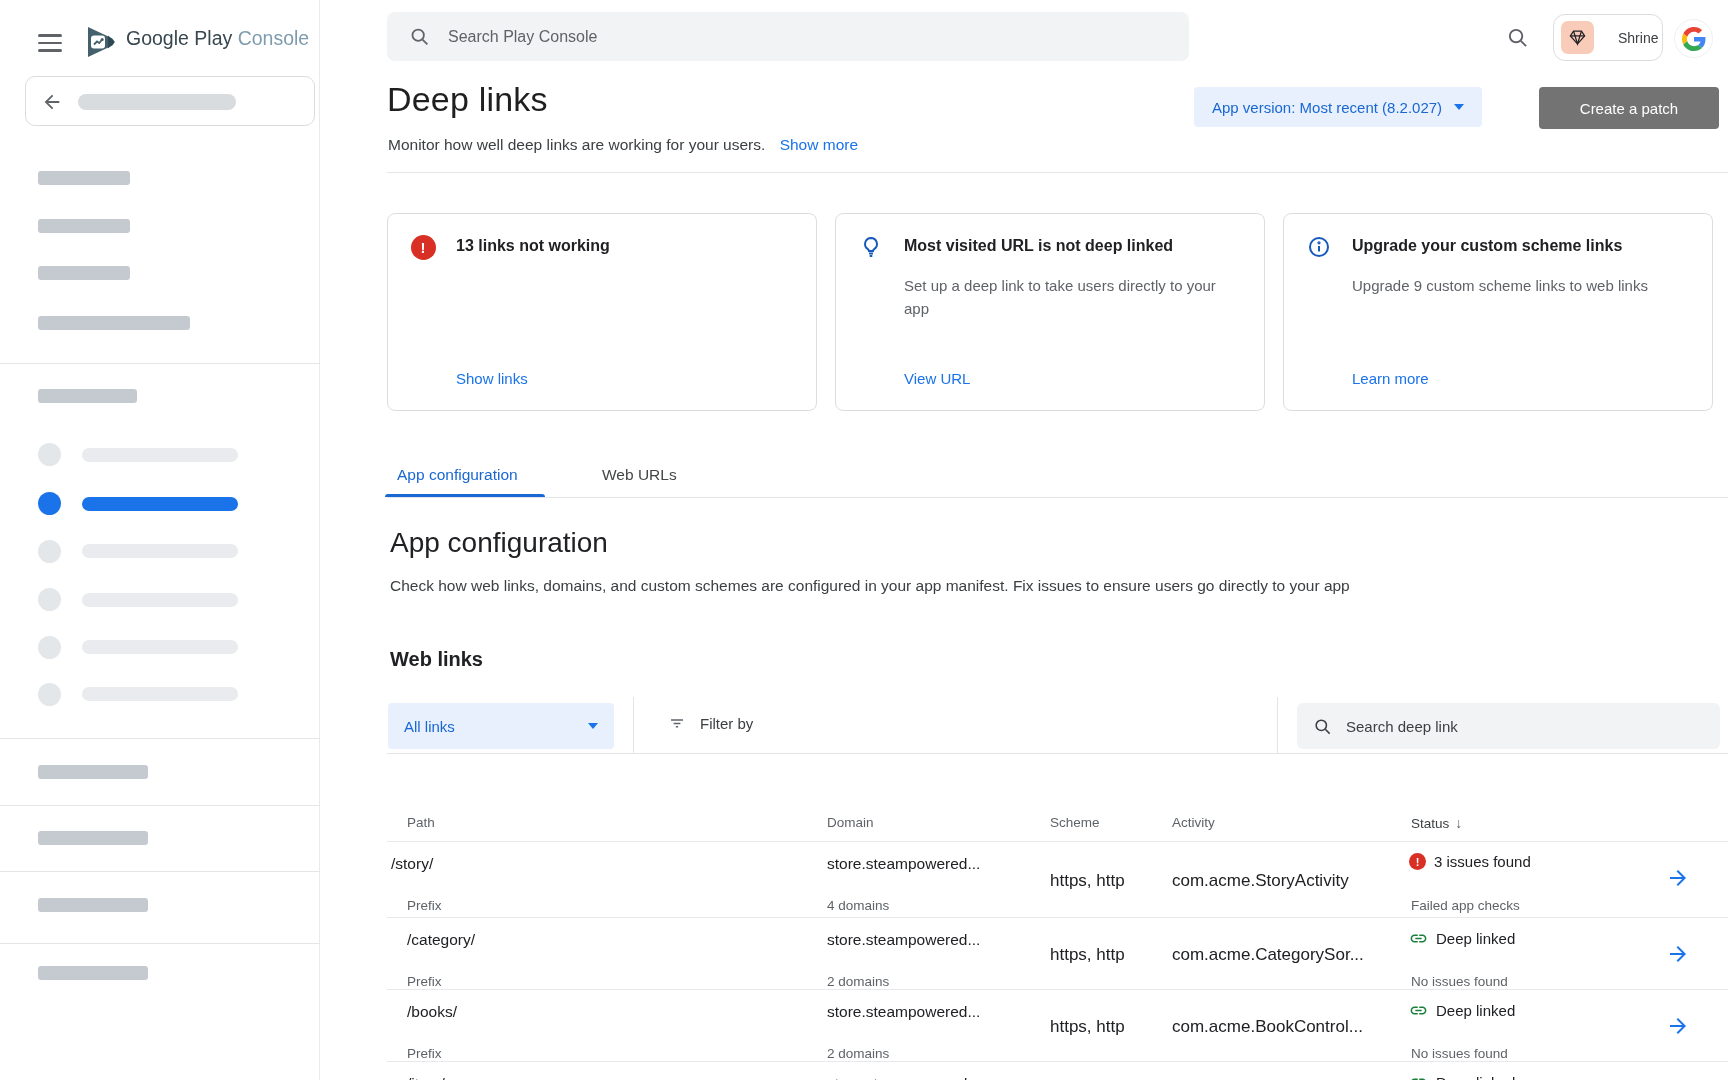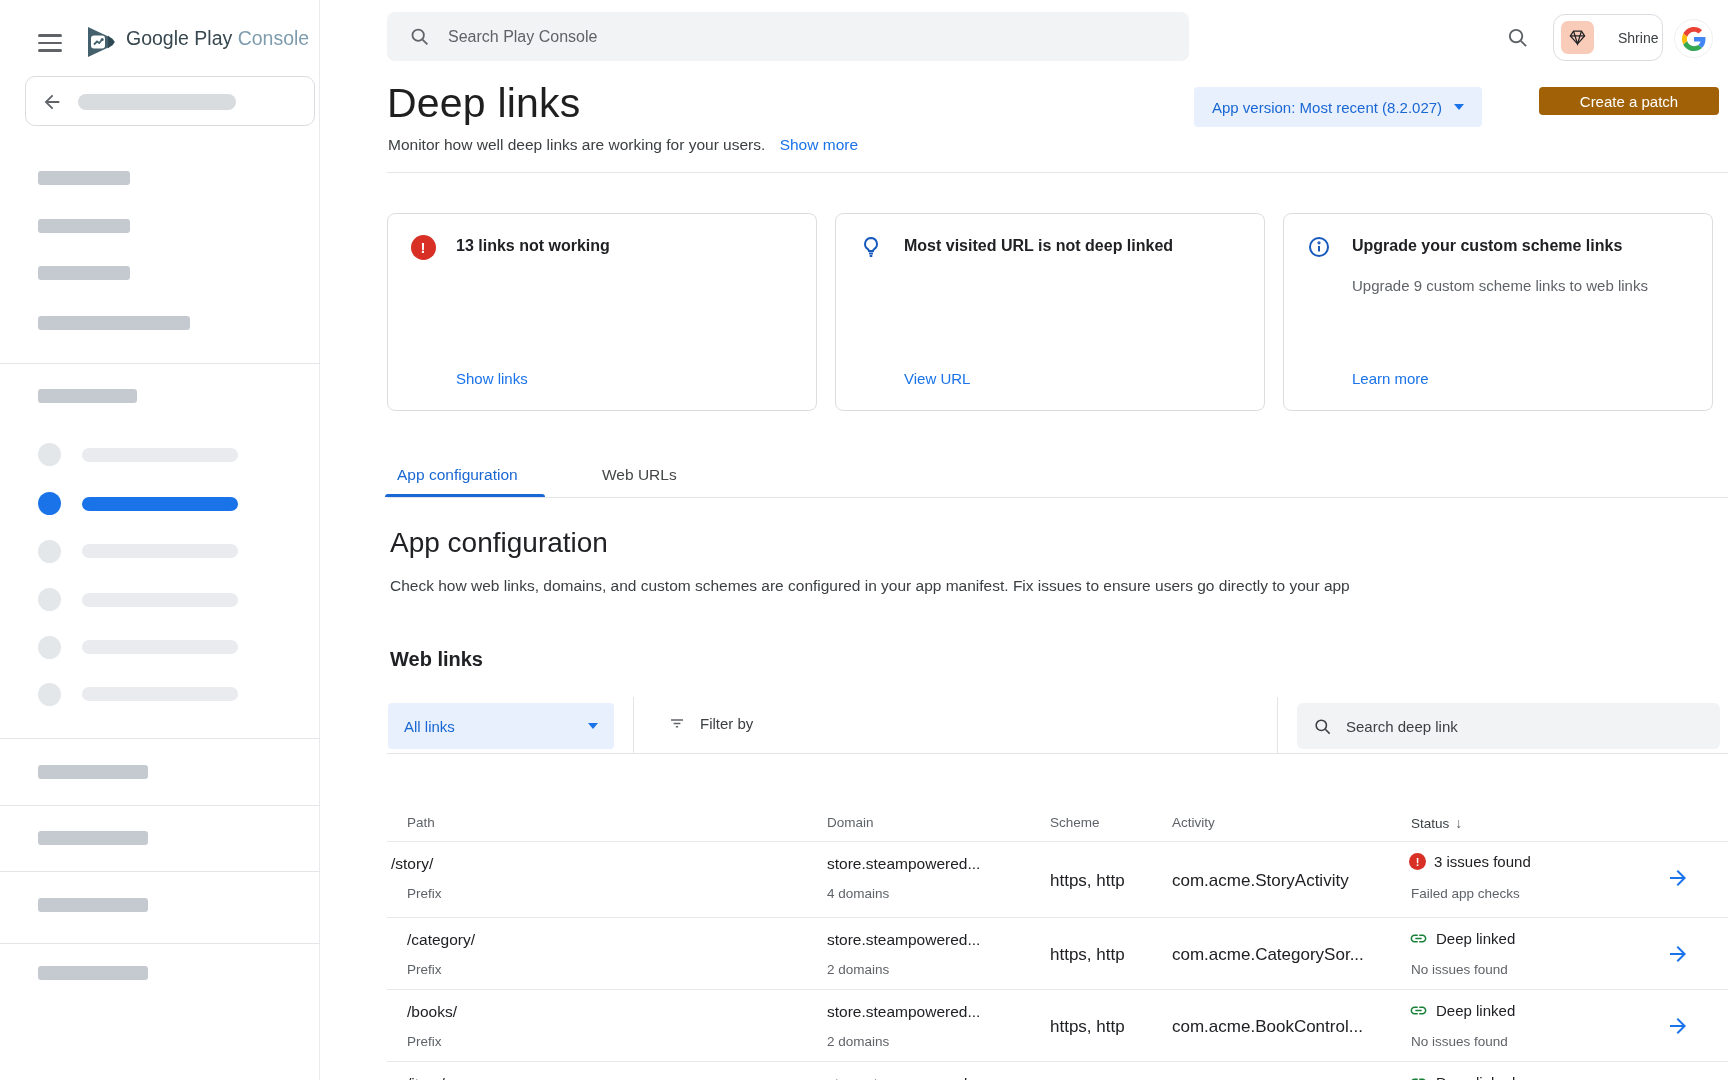--- a/index.html
+++ b/index.html
@@ -25,28 +25,28 @@
   #top-search span { margin-left:18px; font-size:16px; color:#5f6368; }
   #app-chip { position:absolute; left:1553px; top:14px; width:110px; height:47px; background:#fff;
     border:1px solid #dadce0; border-radius:12px; display:flex; align-items:center; padding-left:7px; }
   #app-chip .tile { width:33px; height:33px; border-radius:7px; background:#f8ccb8;
     display:flex; align-items:center; justify-content:center; }
   #app-chip .lbl { margin-left:24px; font-size:14px; color:#3c4043;text-align:center; }
   #g-badge { position:absolute; left:1674px; top:19px; width:39px; height:39px; border-radius:50%;
     background:#fff; border:1px solid #eef0f2; display:flex; align-items:center; justify-content:center; }
 
   
-  #page-title { position:absolute; left:387px; top:80px; font-size:41px; font-weight:500; color:#1f1f1f; letter-spacing:.2px; }
+  #page-title { position:absolute; left:387px; top:80px; font-size:34px; font-weight:500; color:#1f1f1f; letter-spacing:.2px; }
   #subtitle { position:absolute; left:388px; top:136px; font-size:15.5px; color:#3c4043; }
   #subtitle a { color:#1a73e8; text-decoration:none; font-weight:500; margin-left:10px; }
   #version-chip { position:absolute; left:1194px; top:87px; height:40px; background:#e8f0fe; border-radius:4px;
     display:flex; align-items:center; padding:0 18px; font-size:15px; font-weight:500; color:#1967d2; cursor:pointer; }
   .caret-down { width:0; height:0; border-left:5px solid transparent; border-right:5px solid transparent;
     border-top:6px solid #1a73e8; margin-left:12px; }
-  #create-patch { position:absolute; left:1539px; top:87px; width:180px; height:28px; background:#a16207;
+  #create-patch { position:absolute; left:1539px; top:87px; width:180px; height:42px; background:#737373;
     border:none; border-radius:4px; color:#fff; font-size:15px; font-weight:500; font-family:inherit; cursor:pointer; }
   .hdivider { position:absolute; height:1px; background:#e3e6e9; }
 
   
   .card { position:absolute; top:213px; width:430px; height:198px; border:1px solid #dadce0; border-radius:8px; background:#fff; }
   .card .icon-slot { position:absolute; left:22px; top:20px; width:26px; height:26px; display:flex; align-items:center; justify-content:center; }
   .card h3 { position:absolute; left:68px; top:23px; font-size:16px; font-weight:700; color:#202124; }
   .card p { position:absolute; left:68px; top:60px; width:316px; font-size:15px; line-height:23px; color:#5f6368; }
   .card .card-link { position:absolute; left:68px; top:156px; font-size:15px; font-weight:500; color:#1a73e8; text-decoration:none; }
   .err-badge { width:25px; height:25px; border-radius:50%; background:#d93025; color:#fff; font-weight:700;
@@ -71,21 +71,21 @@
   #filter-by { position:absolute; left:668px; top:714px; display:flex; align-items:center; cursor:pointer; }
   #filter-by span { margin-left:14px; font-size:15px; color:#3c4043; }
   #deep-search { position:absolute; left:1297px; top:703px; width:423px; height:46px; background:#f1f3f4; border-radius:6px;
     display:flex; align-items:center; padding-left:16px; }
   #deep-search span { margin-left:14px; font-size:15px; color:#3c4043; }
 
   
   .th { position:absolute; top:815px; font-size:13.5px; font-weight:500; color:#5f6368; }
   .row { position:absolute; left:387px; width:1341px; border-top:1px solid #e7e9ec; }
   .cell-main { position:absolute; top:13px; font-size:15.5px; color:#202124; }
-  .cell-sub { position:absolute; top:44px; font-size:13.5px; color:#5f6368; }
+  .cell-sub { position:absolute; top:56px; font-size:13.5px; color:#5f6368; }
   .cell-mid { position:absolute; top:27px; font-size:17px; color:#202124; }
   .status-line { position:absolute; top:11px; display:flex; align-items:center; gap:8px; font-size:15px; color:#202124; }
   .row-arrow { position:absolute; left:1279px; top:24px; width:24px; height:24px; cursor:pointer; }
   .sort-arrow { font-size:14px; color:#5f6368; margin-left:6px; }
 </style>
 </head>
 <body>
 
 <div id="sidebar">
   <div id="hamburger" class="abs" style="left:38px; top:34px;">
@@ -219,20 +219,21 @@
 
 <div class="card" style="left:835px;">
   <div class="icon-slot">
     <svg width="24" height="24" viewBox="0 0 24 24" fill="none" stroke="#185abc" stroke-width="2">
       <path d="M12 3a6 6 0 0 0-3.4 10.9c.7.5 1.4 1.5 1.4 2.1h4c0-.6.7-1.6 1.4-2.1A6 6 0 0 0 12 3z"></path>
       <line x1="10" y1="18.5" x2="14" y2="18.5"></line>
         <line x1="10.7" y1="21" x2="13.3" y2="21"></line>
     </svg>
   </div>
   <h3>Most visited URL is not deep linked</h3>
+  <p>Set up a deep link to take users directly to your app</p>
   <a class="card-link" href="#">View URL</a>
 </div>
 
 <div class="card" style="left:1283px;">
   <div class="icon-slot">
     <svg width="24" height="24" viewBox="0 0 24 24" fill="none" stroke="#185abc" stroke-width="2">
       <circle cx="12" cy="12" r="9"></circle>
         <line x1="12" y1="11" x2="12" y2="16.5"></line>
         <circle cx="12" cy="7.8" r="0.6" fill="#185abc"></circle>
     </svg>

